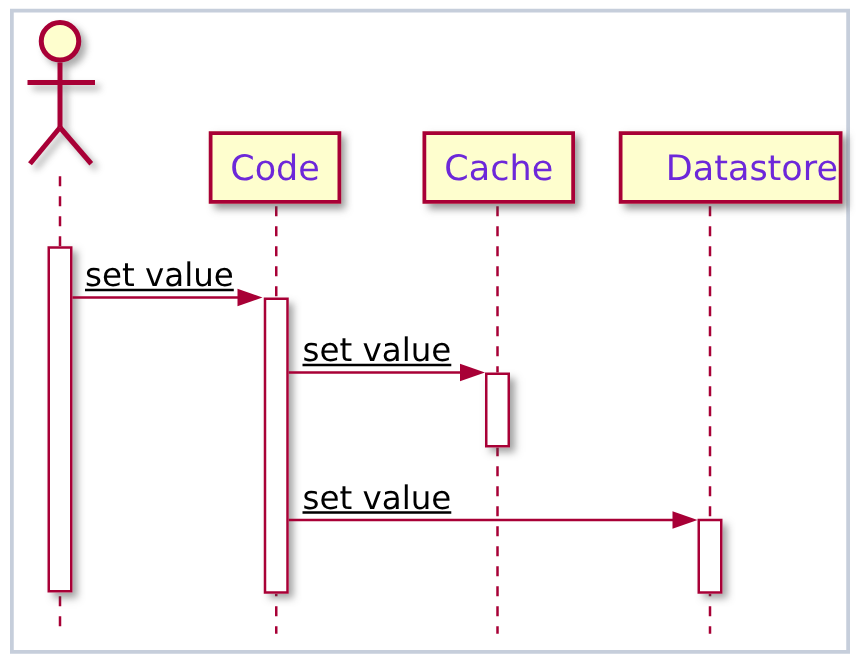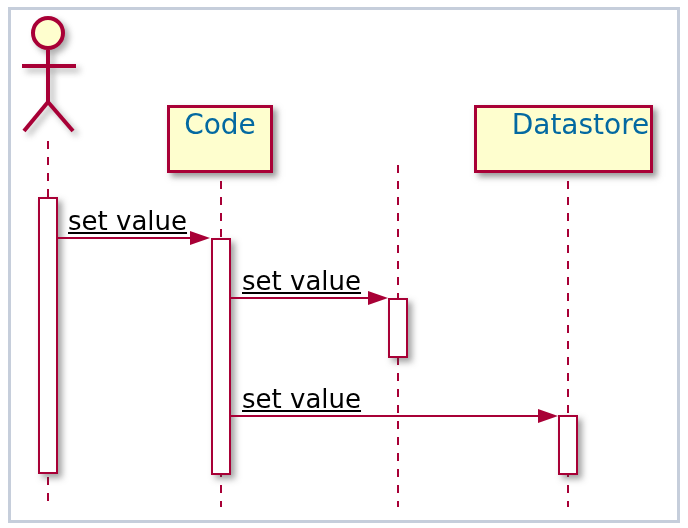--- a/index.html
+++ b/index.html
@@ -75,34 +75,35 @@
     z-index: 2;
   }
   #bar-actor     { left: 38px;  top: 197px; height: 277px; }
   #bar-code      { left: 211px; top: 238px; height: 237px; }
   #bar-cache     { left: 388px; top: 298px; height: 60px; }
   #bar-datastore { left: 558px; top: 415px; height: 60px; }
 
   .participant-box {
     position: absolute;
     top: 105px;
-    height: 68px;
+    height: 58px;
     box-sizing: border-box;
     background: #FEFECE;
     border: 3px solid #A80036;
     box-shadow: 4px 4px 6px rgba(70,70,70,0.55);
     display: flex;
+    align-items: center;
     justify-content: center;
     font-size: 28px;
-    color: #0369a1;
+    color: #6d28d9;
     z-index: 4;
   }
   #participant-code      { left: 167px; width: 106px; }
   #participant-cache     { left: 338px; width: 122px; }
-  #participant-datastore { left: 474px; width: 179px; padding-left: 34px; }
+  #participant-datastore { left: 495px; width: 179px; padding-left: 34px; }
 
   .message-label {
     position: absolute;
     font-size: 26px;
     line-height: 30px;
     color: #000000;
     white-space: nowrap;
     z-index: 4;
     text-decoration: underline;
   }
@@ -151,17 +152,20 @@
     </g>
   </svg>
 
   <div class="message-label" id="msg-label-1">set value</div>
   <div class="message-label" id="msg-label-2">set value</div>
   <div class="message-label" id="msg-label-3">set value</div>
 
   <div class="participant-box" id="participant-code">
     <span>Code</span>
   </div>
+  <div class="participant-box" id="participant-cache">
+    <span>Cache</span>
+  </div>
   <div class="participant-box" id="participant-datastore">
     <span>Datastore</span>
   </div>
 
 </div>
 
 </body></html>

